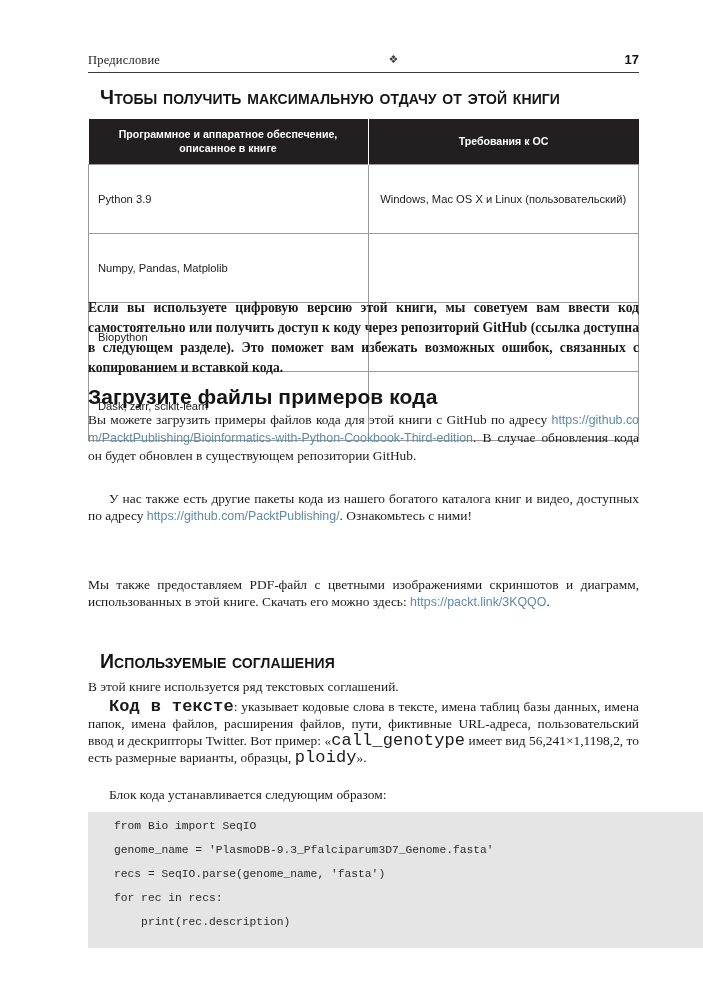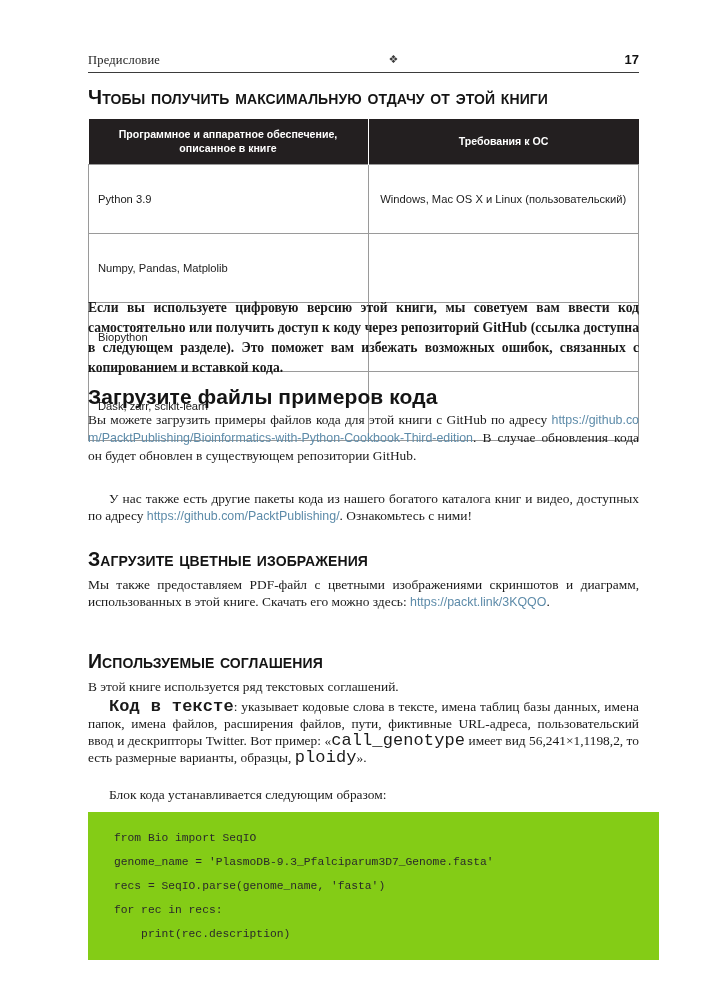--- a/index.html
+++ b/index.html
@@ -57,21 +57,21 @@
     left: 88px;
     top: 72px;
     width: 551px;
     height: 1.4px;
     background: #3b3b3b;
   }
 
   
   .h1 {
     position: absolute;
-    left: 88px;
+    left: 100px;
     font-family: "Liberation Sans", sans-serif;
     font-weight: bold;
     color: #141414;
     font-variant: small-caps;
     font-size: 19.5px;
     letter-spacing: .1px;
     white-space: nowrap;
   }
   .h1.big { font-size: 20px; }
   .h2 {
@@ -151,23 +151,23 @@
     color: #1a1a1a;
     letter-spacing: .1px;
   }
   .mono-in.b { font-weight: bold; }
 
   
   .code {
     position: absolute;
     left: 88px;
     top: 812px;
-    width: 571px;
-    background: #84cc16;
-    padding: 14px 0 14px 0;
+    width: 615px;
+    background: #e5e5e5;
+    padding: 2px 0 14px 0;
     box-sizing: border-box;
   }
   .code .ln {
     font-family: "Liberation Mono", monospace;
     font-size: 11.3px;
     line-height: 24px;
     color: #2a2a2a;
     padding-left: 26px;
     white-space: pre;
   }
@@ -221,21 +221,20 @@
   <div class="h2" style="top:385px;">Загрузите файлы примеров кода</div>
 
   <div class="para" style="top:411px;">
     <span>Вы можете загрузить примеры файлов кода для этой книги с GitHub по адресу </span><a class="lnk" href="#">https://github.com/PacktPublishing/Bioinformatics-with-Python-Cookbook-Third-edition</a><span>. В случае обновления кода он будет обновлен в существующем репозитории GitHub.</span>
   </div>
 
   <div class="para" style="top:490px;">
     <span class="ind"></span><span>У нас также есть другие пакеты кода из нашего богатого каталога книг и видео, доступных по адресу </span><a class="lnk" href="#">https://github.com/PacktPublishing/</a><span>. Ознакомьтесь с ними!</span>
   </div>
 
-  <div class="h1" style="top:548px;">Загрузите цветные изображения</div>
 
   <div class="para" style="top:576px;">
     <span>Мы также предоставляем PDF-файл с цветными изображениями скриншотов и диаграмм, использованных в этой книге. Скачать его можно здесь: </span><a class="lnk" href="#">https://packt.link/3KQQO</a><span>.</span>
   </div>
 
   <div class="h1" style="top:650px;">Используемые соглашения</div>
 
   <div class="para" style="top:678px;">В этой книге используется ряд текстовых соглашений.</div>
 
   <div class="para" style="top:698px;">

